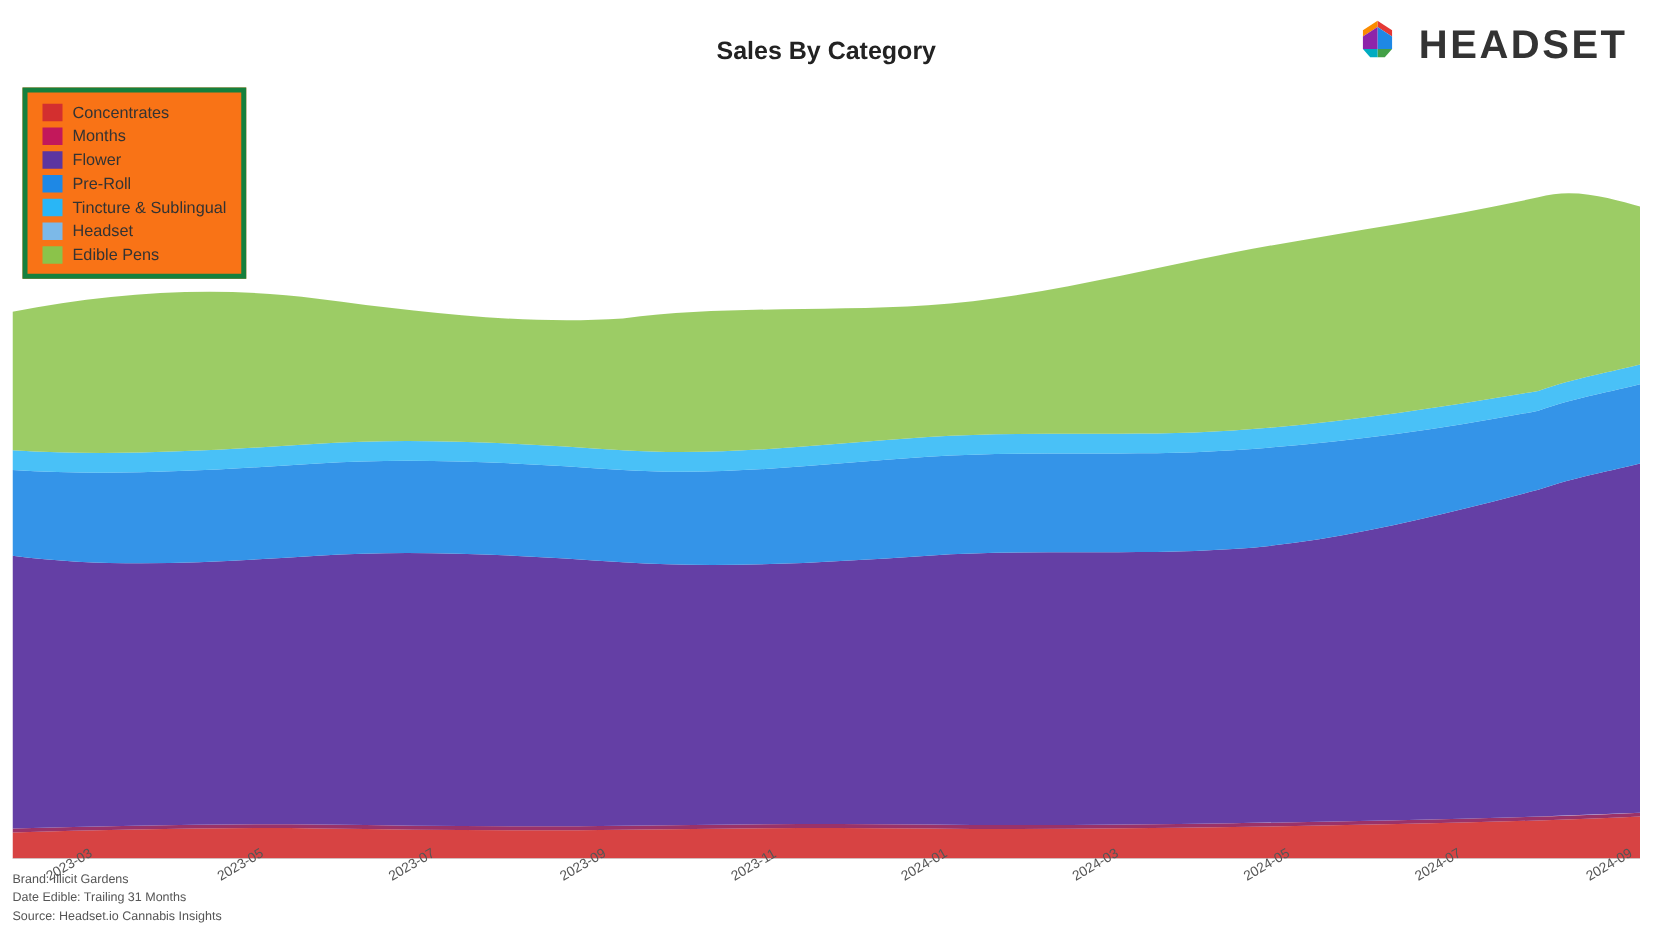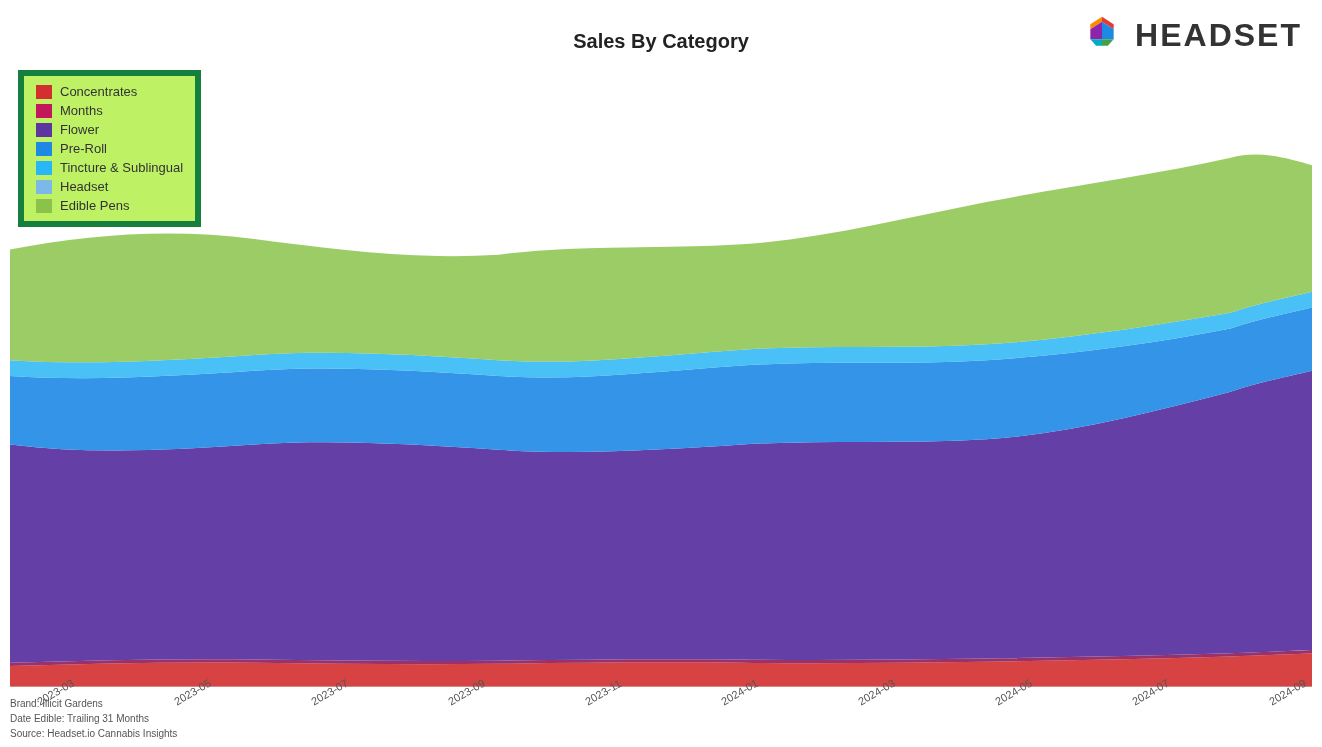--- a/index.html
+++ b/index.html
@@ -43,22 +43,22 @@
       transform: translateX(-50%);
       font-size: 20px;
       font-weight: bold;
       color: #222;
     }
     
     .legend {
       position: absolute;
       top: 70px;
       left: 18px;
-      background: #bef264;
-      border: 6px solid #15803d;
+      background: #f97316;
+      border: 4px solid #15803d;
       padding: 8px 12px;
       display: flex;
       flex-direction: column;
       gap: 4px;
     }
     .legend-item {
       display: flex;
       align-items: center;
       gap: 8px;
       font-size: 13px;

